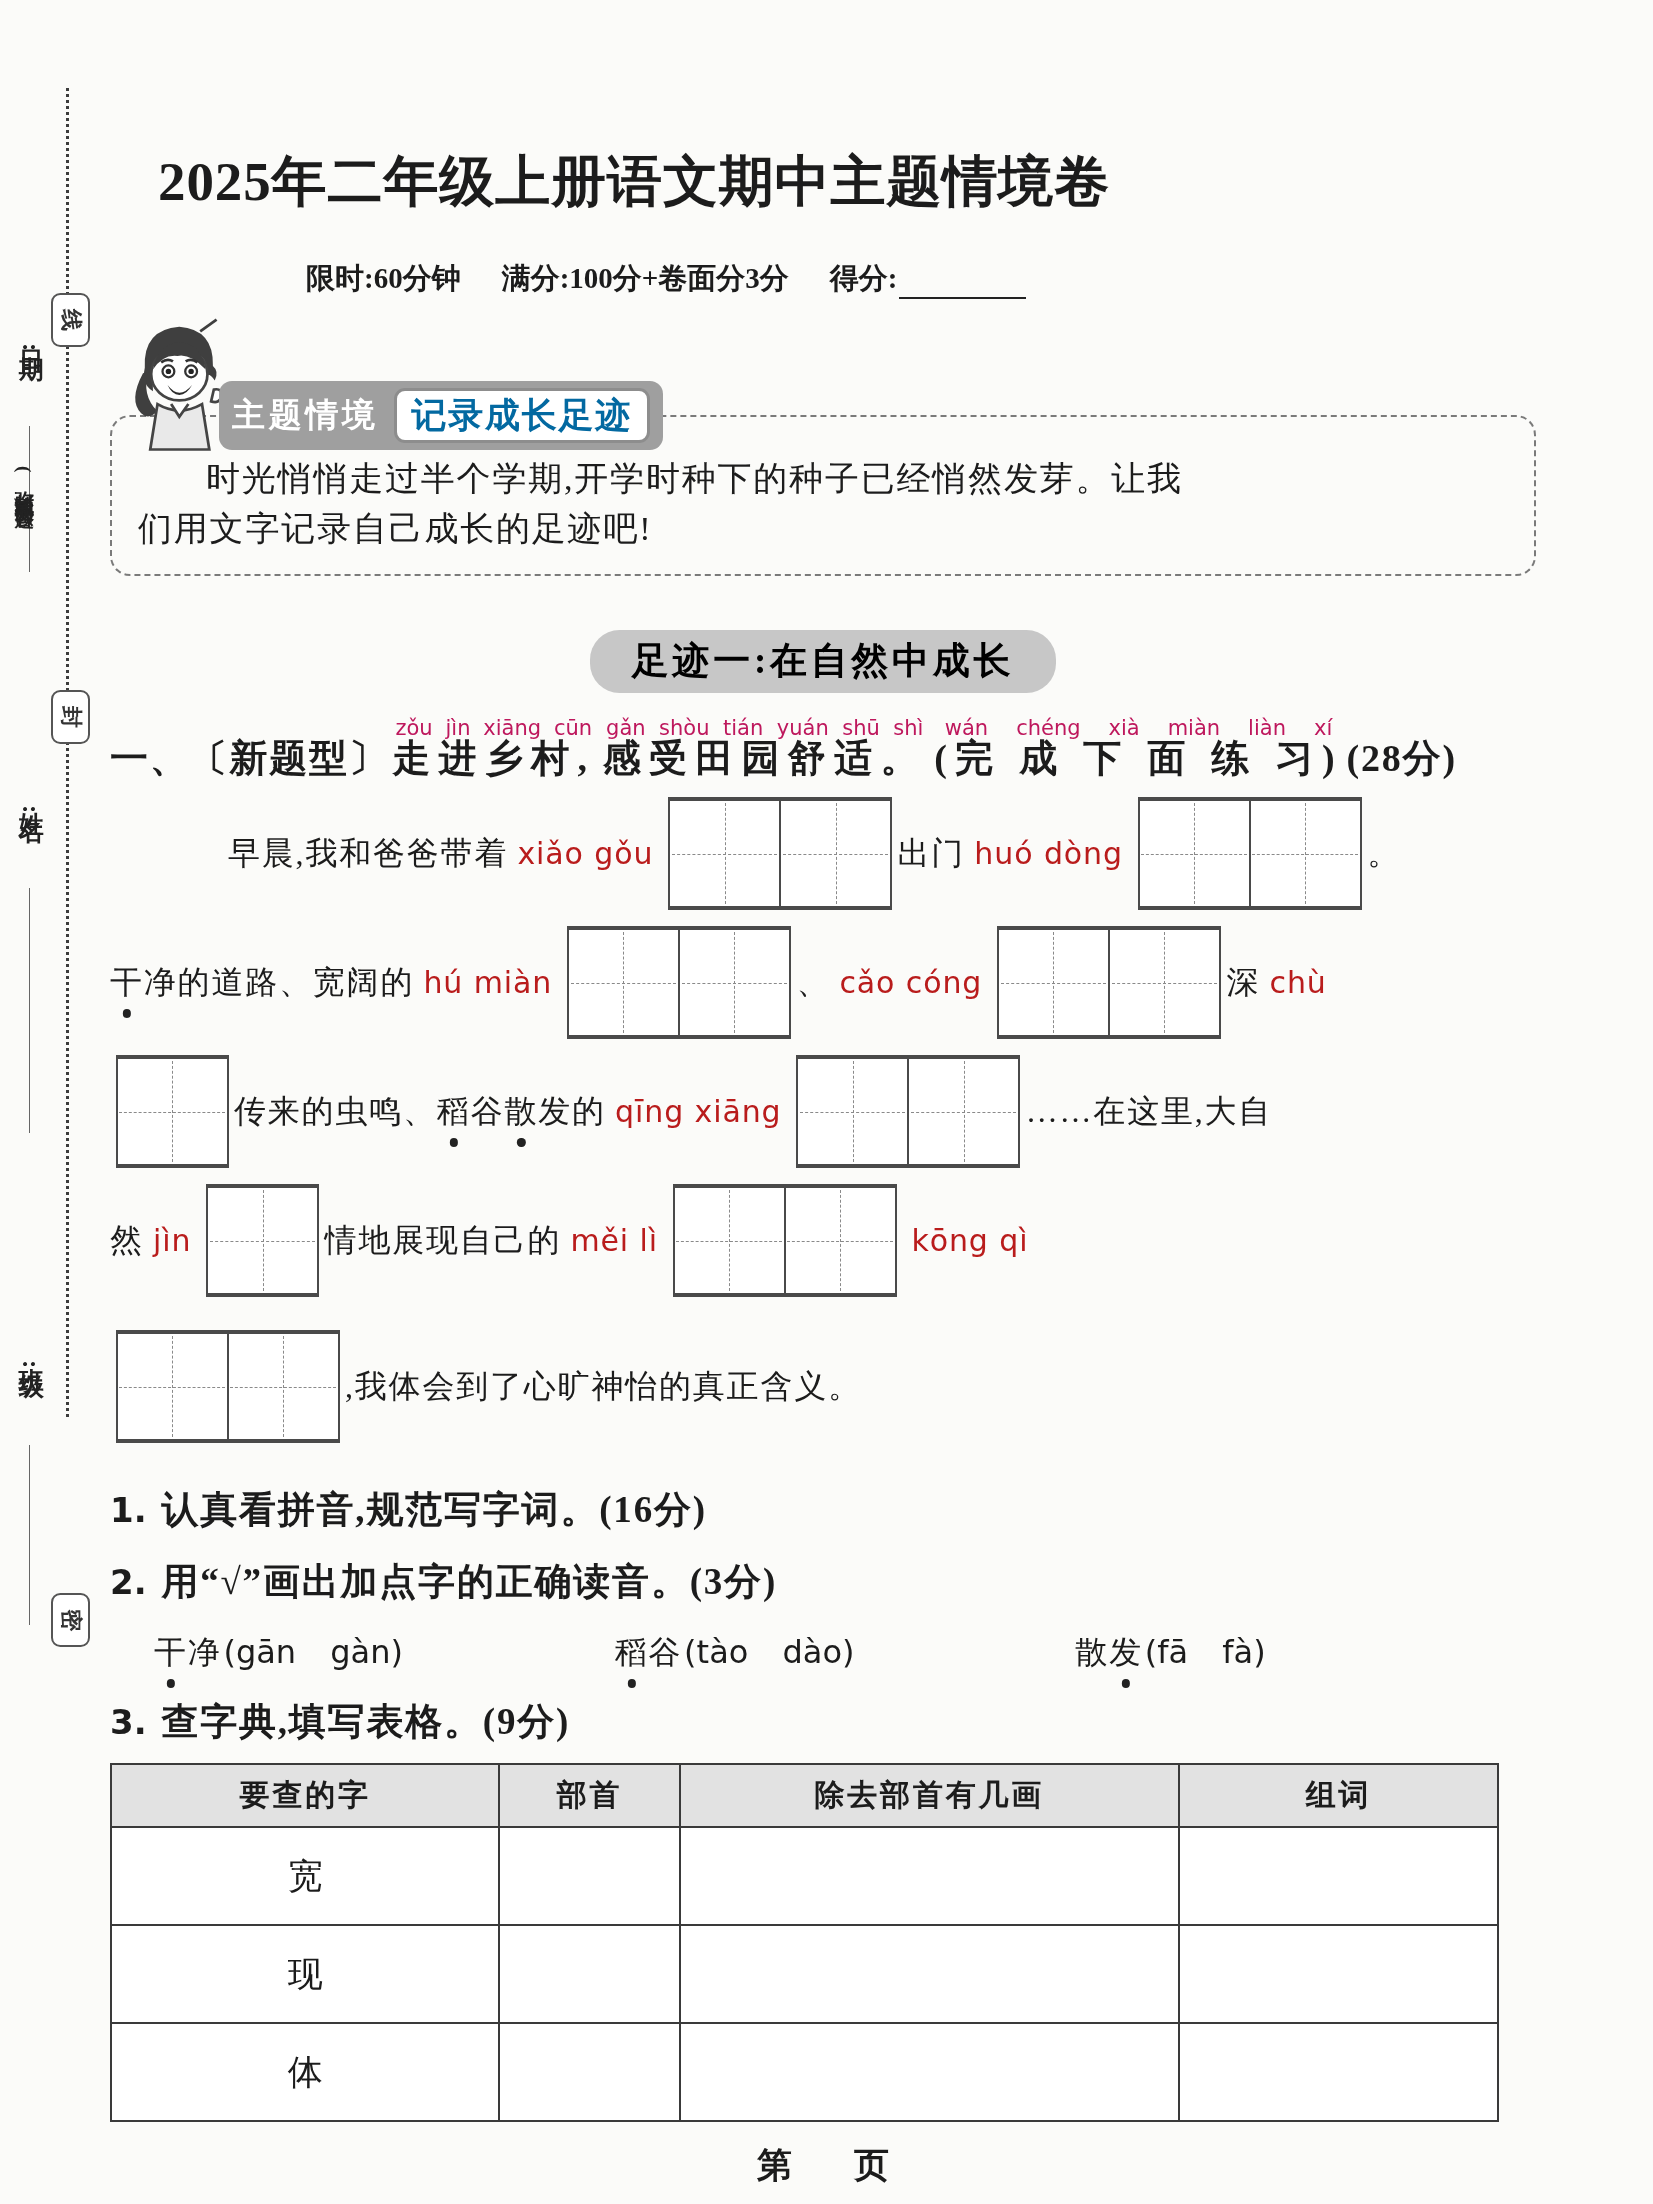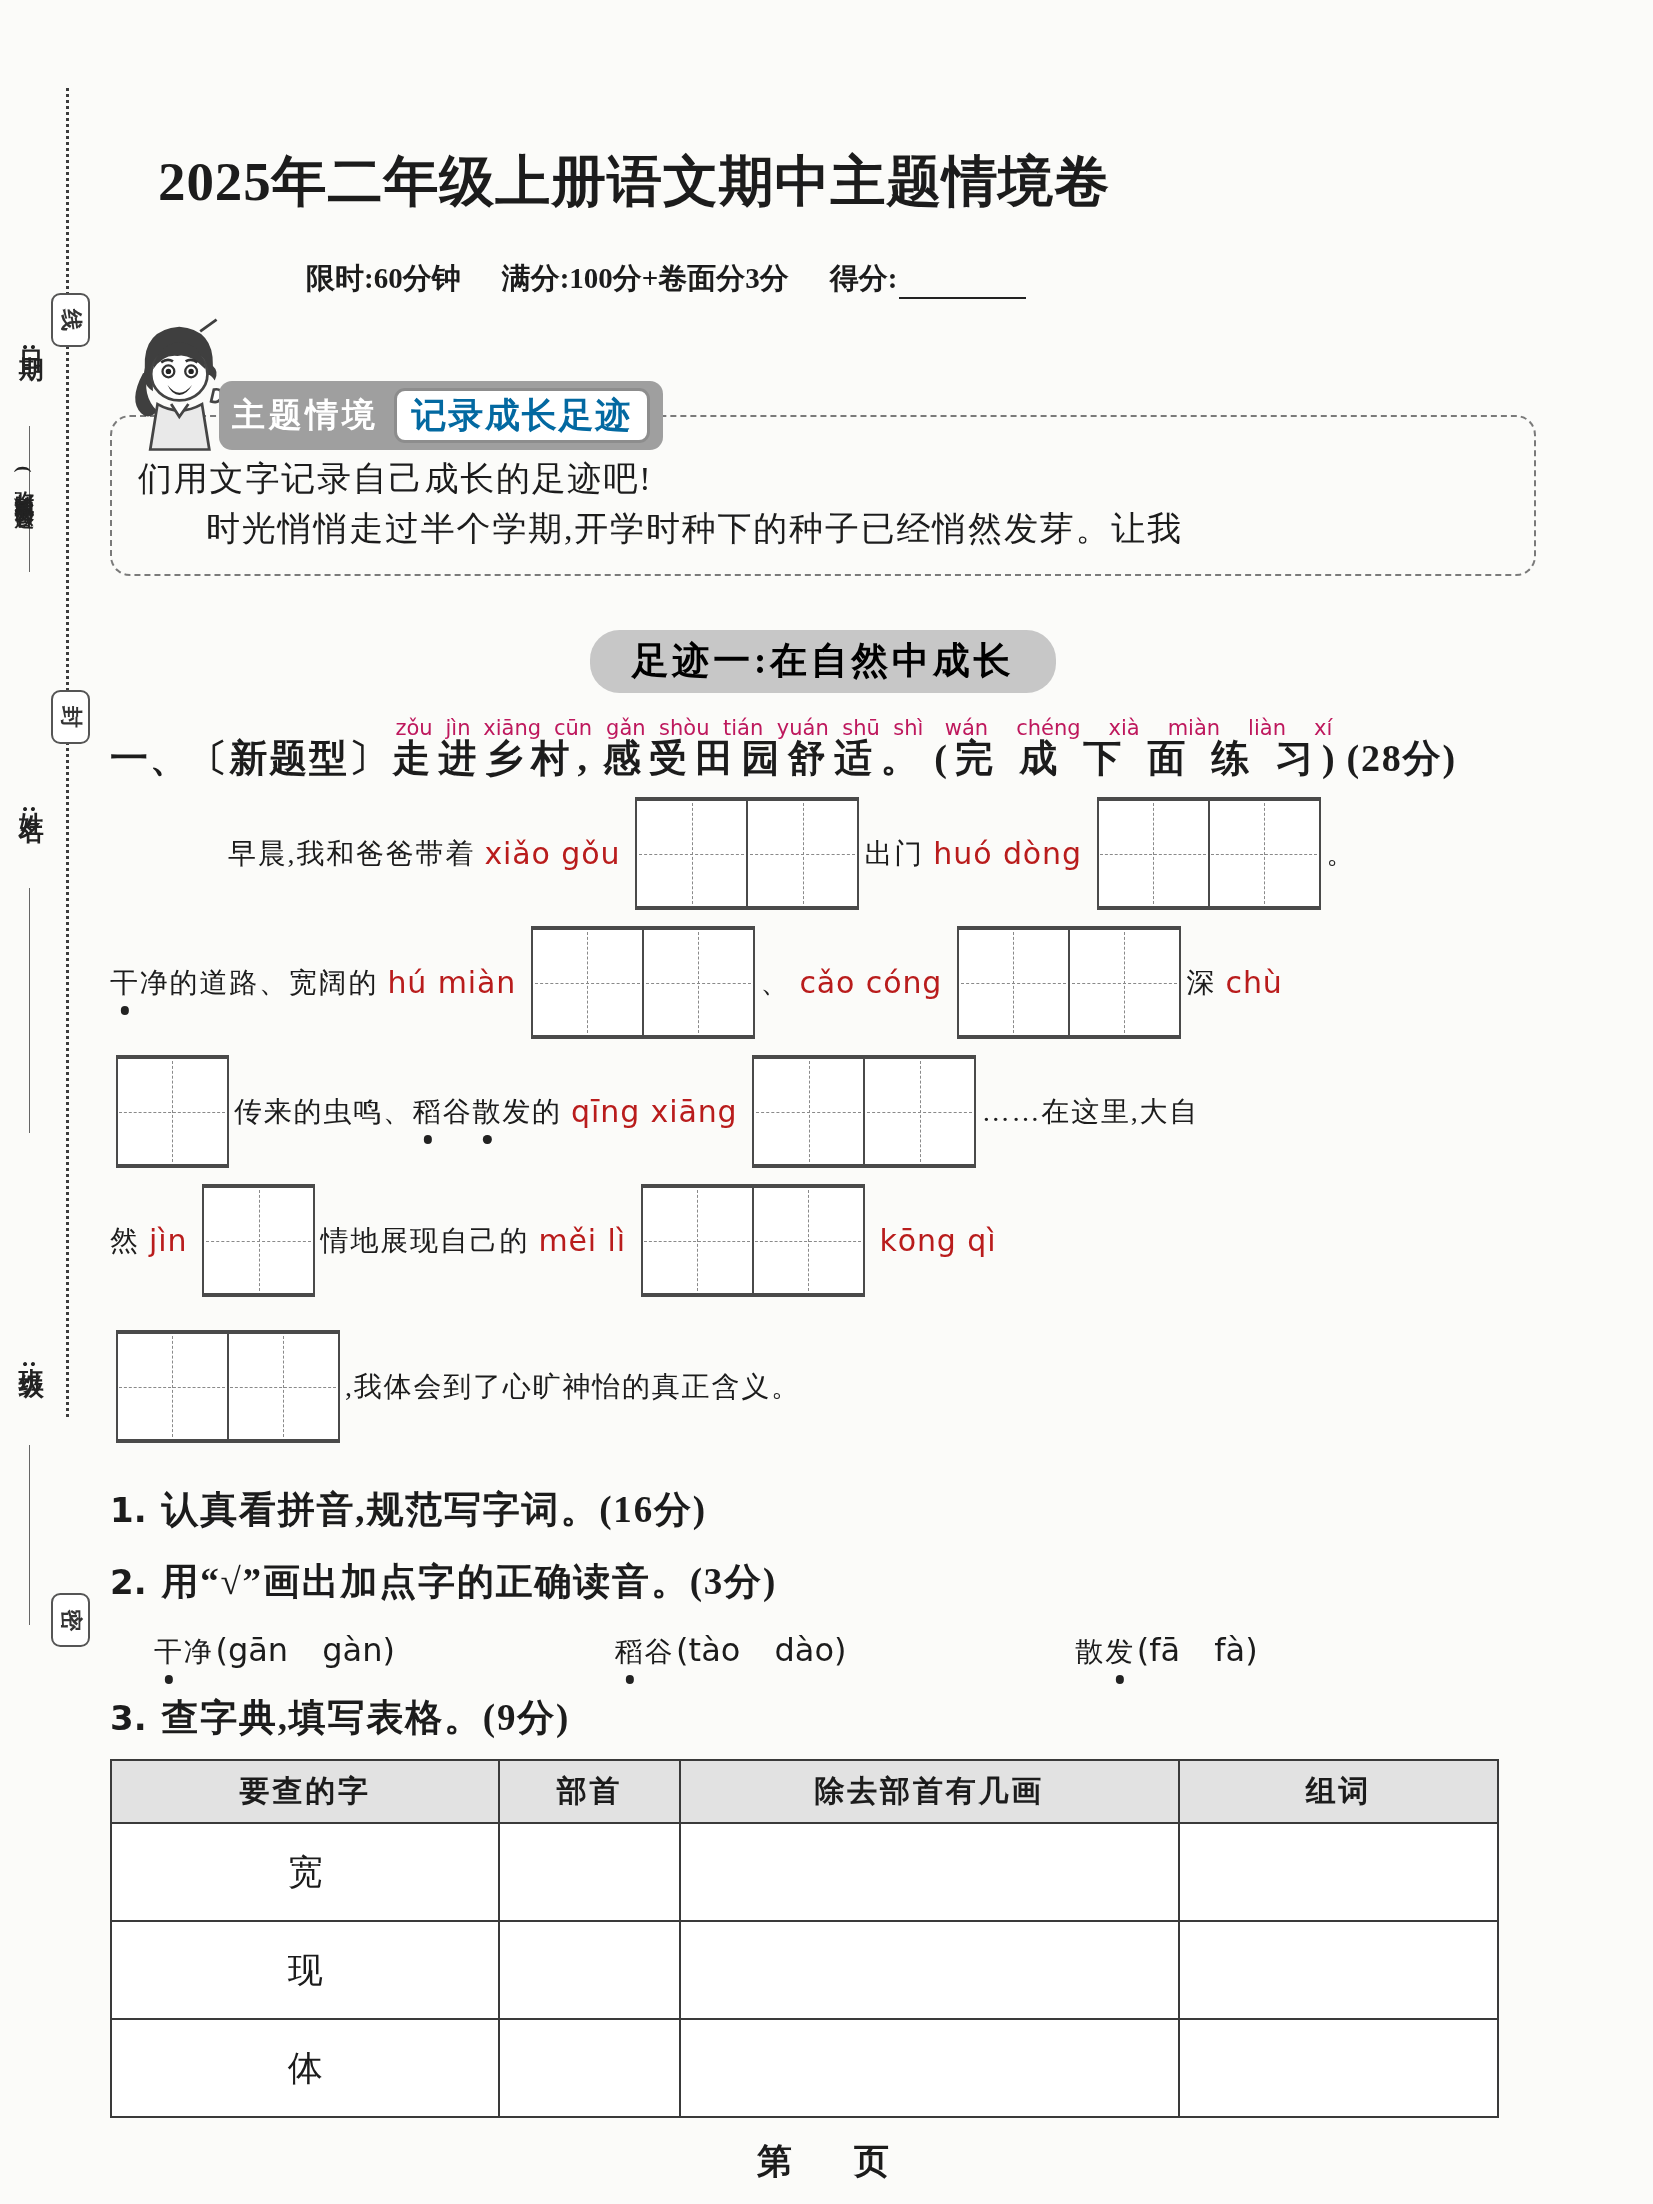--- a/index.html
+++ b/index.html
@@ -49,21 +49,21 @@
   
   .qmain{margin-top:26px;font-size:38px;font-weight:700;white-space:nowrap;}
   .qmain .prefix{font-weight:900;letter-spacing:1.8px;}
   .qmain ruby{margin:0 3.7px;letter-spacing:8.3px;}
   .qmain rt{font-family:"DejaVu Sans","Liberation Sans",sans-serif;font-size:21px;font-weight:400;letter-spacing:0;color:#be185d;}
   .qmain .qscore{letter-spacing:1.8px;}
 
   
   .passage{margin-top:11px;}
   .p-line{display:flex;align-items:center;white-space:nowrap;margin-top:11px;min-height:118px;}
-  .hz{font-size:28px;letter-spacing:1.8px;}
+  .hz{font-size:32px;letter-spacing:1.8px;}
   .py{font-family:"DejaVu Sans","Liberation Sans",sans-serif;font-size:30px;margin:0 9.2px;letter-spacing:0.9px;color:#b91c1c;}
   .tzg{flex:none;display:inline-flex;border:2.8px solid #4a4a4a;border-top-width:4.6px;border-bottom-width:4.6px;background:#fff;margin:0 5.5px;}
   .tzg .cell{width:109px;height:105px;position:relative;}
   .tzg .cell + .cell{border-left:2.8px solid #4a4a4a;}
   .tzg .cell::before{content:"";position:absolute;left:50%;top:1.8px;bottom:1.8px;border-left:1.8px dashed #8a8a8a;}
   .tzg .cell::after{content:"";position:absolute;top:50%;left:1.8px;right:1.8px;border-top:1.8px dashed #8a8a8a;}
   .dotted{position:relative;}
   .dotted::after{content:"";position:absolute;width:8.3px;height:8.3px;background:#222;border-radius:50%;bottom:-13px;left:50%;transform:translateX(-50%);}
 
   
@@ -143,22 +143,22 @@
       <path d="M38 96 Q62 110 87 96 L95 146 L30 146 Z" fill="#e9e9e9" stroke="#444" stroke-width="3"></path>
       <path d="M53 96 L62 110 L72 96" stroke="#444" stroke-width="3" fill="#fff"></path>
     </svg>
     <div class="capsule">
       <span class="capsule-tag">主题情境</span>
       <span class="capsule-title">记录成长足迹</span>
     </div>
   </div>
 
   <div class="intro-box">
+    <span class="ln first">时光悄悄走过半个学期,开学时种下的种子已经悄然发芽。让我</span>
     <span class="ln">们用文字记录自己成长的足迹吧!</span>
-    <span class="ln first">时光悄悄走过半个学期,开学时种下的种子已经悄然发芽。让我</span>
   </div>
 
   <div class="sec-wrap">
     <span class="sec-pill">足迹一:在自然中成长</span>
   </div>
 
   <div class="qmain">
     <span class="prefix">一、〔新题型〕</span><ruby><span>走进乡村,</span><rt>zǒu jìn xiāng cūn</rt></ruby><ruby><span>感受田园舒适。</span><rt>gǎn shòu tián yuán shū shì</rt></ruby><ruby><span>(完 成 下 面 练 习)</span><rt>wán chéng xià miàn liàn xí</rt></ruby><span class="qscore">(28分)</span>
   </div>
 

